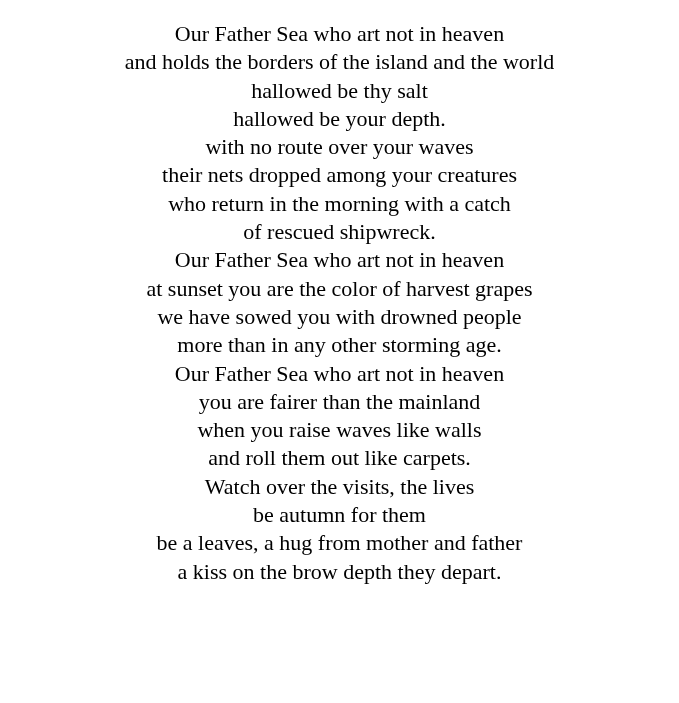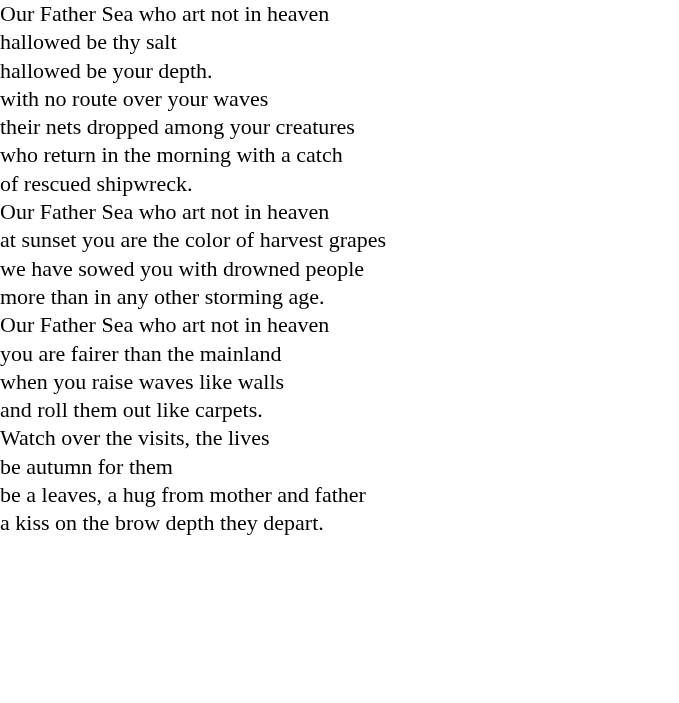--- a/index.html
+++ b/index.html
@@ -8,36 +8,38 @@
   }
   body {
     width: 679px;
     height: 703px;
     background: var(--bg, #ffffff);
     overflow: hidden;
   }
   .poem {
     box-sizing: border-box;
     width: 100%;
-    text-align: left;
+    padding-top: 20px;
+    text-align: center;
     font-family: "Liberation Serif", "DejaVu Serif", serif;
     font-size: 22px;
     line-height: 28.3px;
     color: var(--fg, #000000);
     -webkit-font-smoothing: antialiased;
   }
   .line {
     white-space: nowrap;
   }
 </style>
 </head>
 <body>
 
 <div class="poem">
     <div class="line">Our Father Sea who art not in heaven</div>
+    <div class="line">and holds the borders of the island and the world</div>
     <div class="line">hallowed be thy salt</div>
     <div class="line">hallowed be your depth.</div>
     <div class="line">with no route over your waves</div>
     <div class="line">their nets dropped among your creatures</div>
     <div class="line">who return in the morning with a catch</div>
     <div class="line">of rescued shipwreck.</div>
     <div class="line">Our Father Sea who art not in heaven</div>
     <div class="line">at sunset you are the color of harvest grapes</div>
     <div class="line">we have sowed you with drowned people</div>
     <div class="line">more than in any other storming age.</div>

